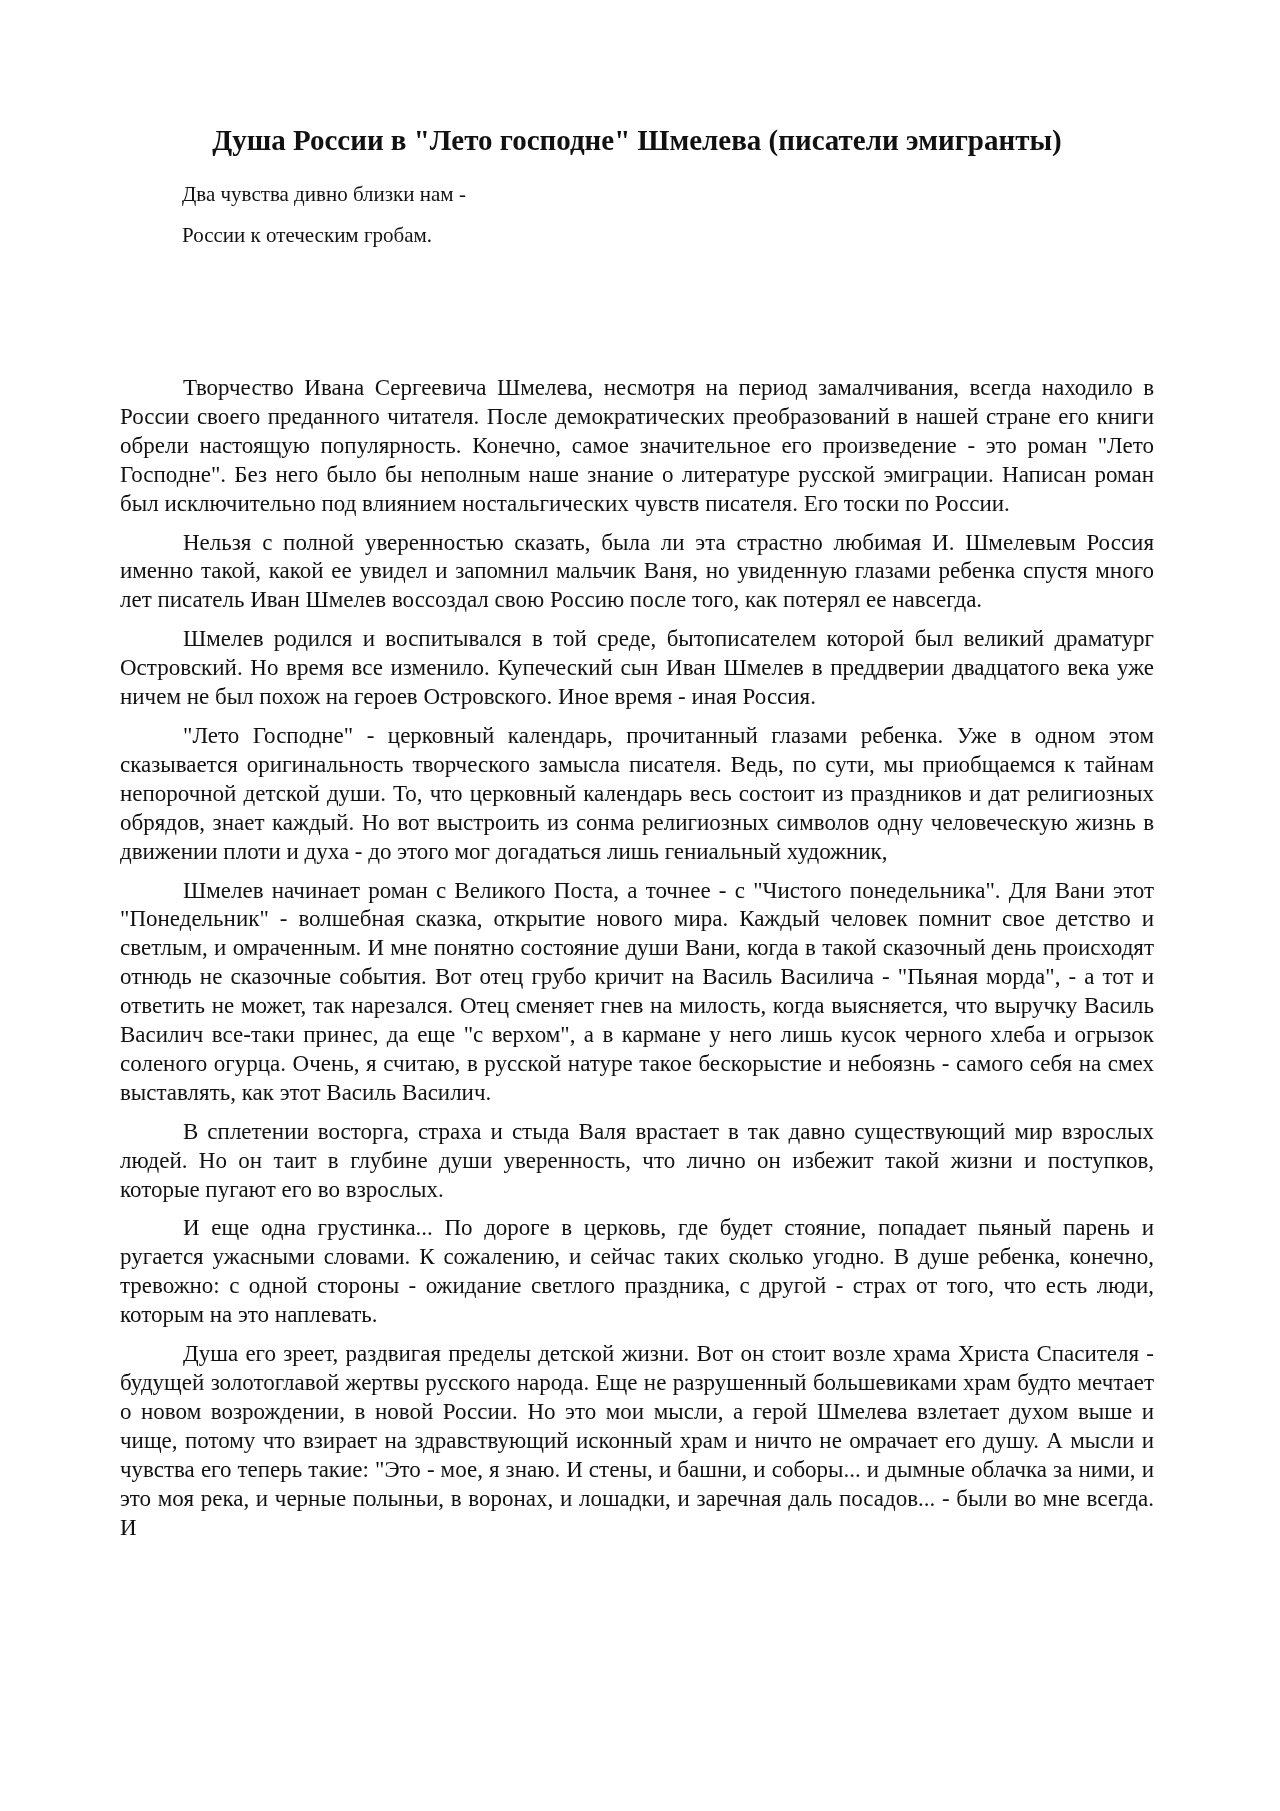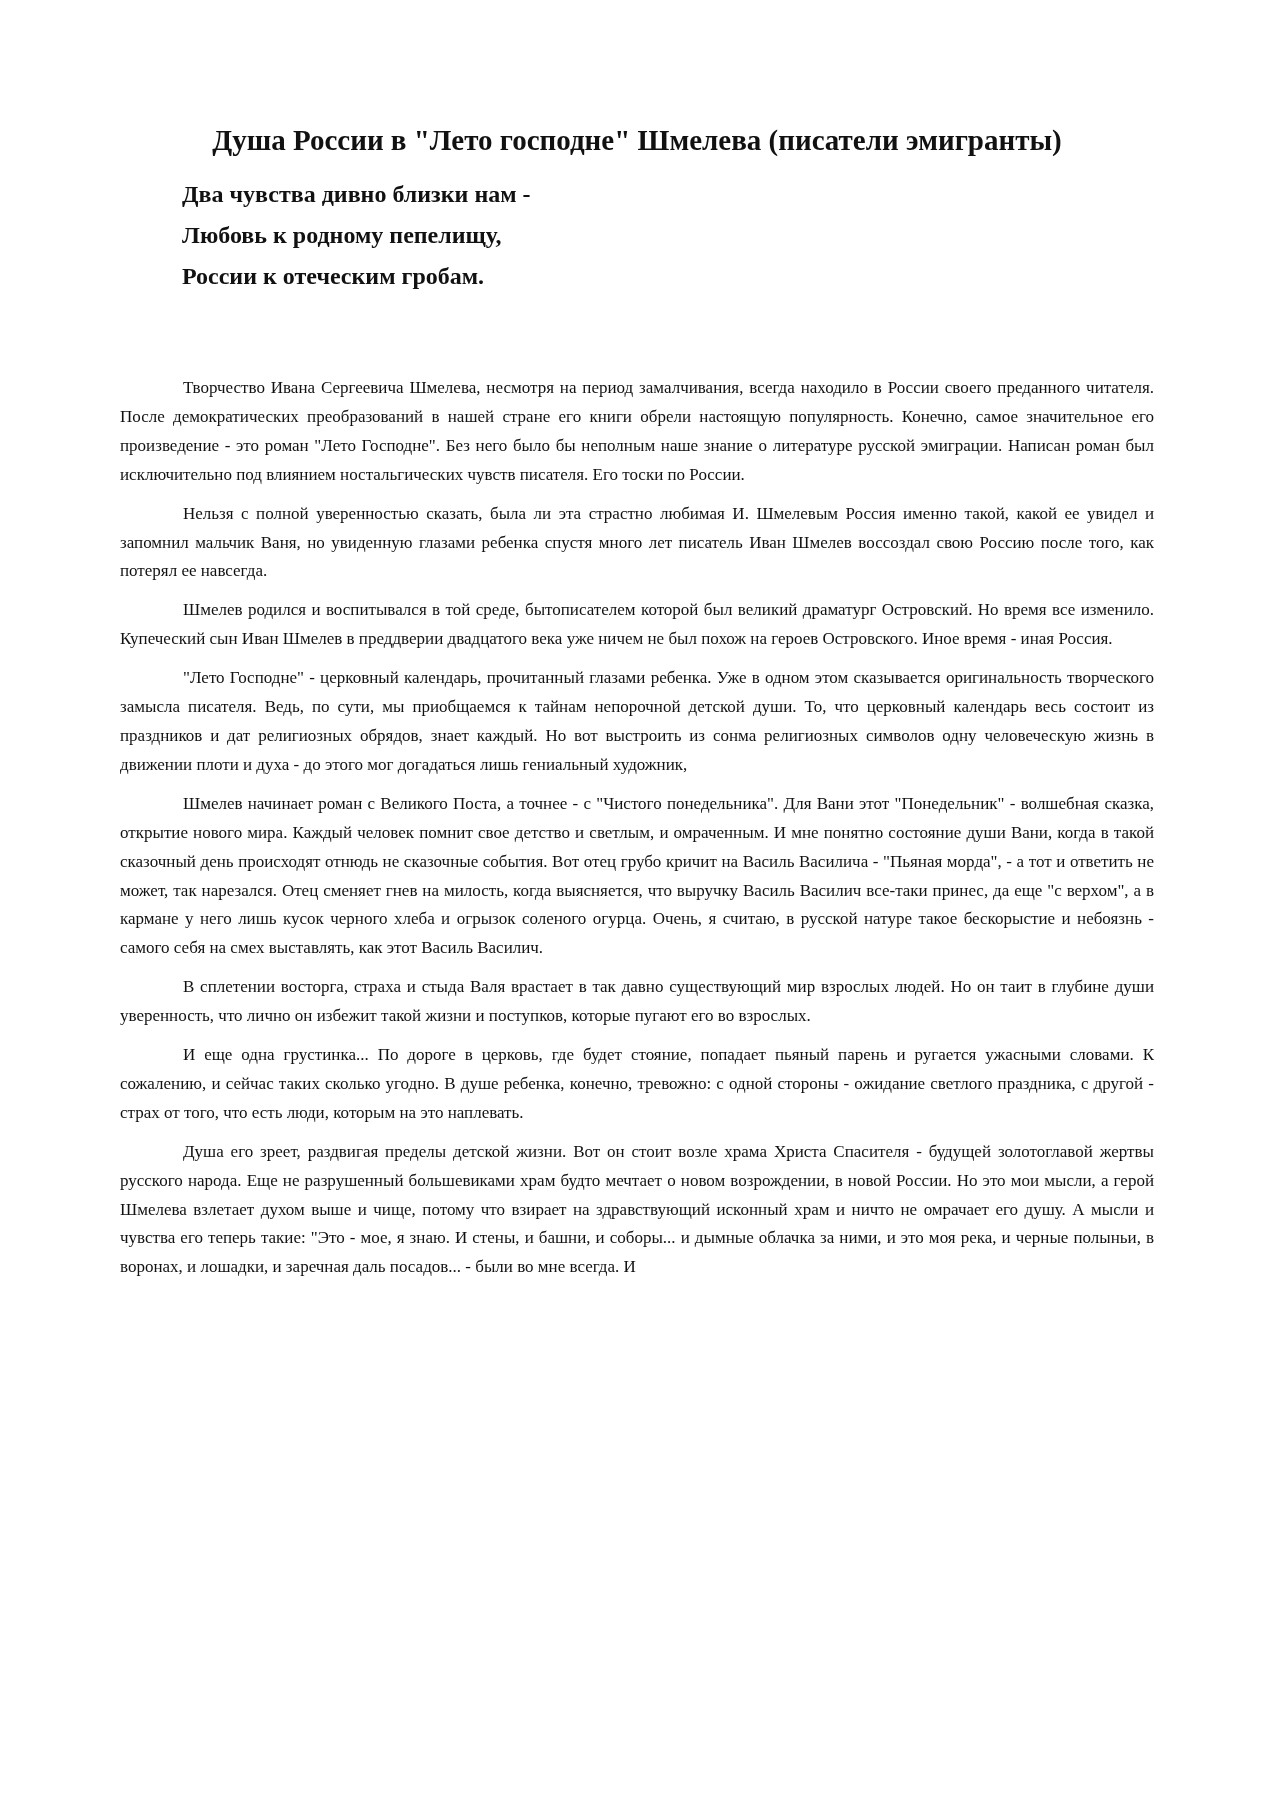--- a/index.html
+++ b/index.html
@@ -31,49 +31,47 @@
     }
     .poem {
       position: absolute;
       left: 62px;
       top: 174px;
       margin: 0;
       padding: 0;
       list-style: none;
     }
     .poem li {
-      font-size: 24px;
+      font-size: 21px;
       line-height: 41px;
       height: 41px;
       white-space: nowrap;
-      font-weight: bold;
     }
     .body {
       position: absolute;
       left: 0;
       top: 374px;
       width: 1034px;
     }
     .body p {
       margin: 0 0 10px 0;
-      font-size: 17px;
+      font-size: 23px;
       line-height: 28.9px;
       text-align: justify;
       text-indent: 63px;
     }
   </style>
 </head>
 <body>
 
 <div class="page">
   <h1 class="title">Душа России в "Лето господне" Шмелева (писатели эмигранты)</h1>
 
   <ul class="poem">
     <li>Два чувства дивно близки нам -</li>
-    <li>Любовь к родному пепелищу,</li>
     <li>России к отеческим гробам.</li>
   </ul>
 
   <div class="body">
     <p>Творчество Ивана Сергеевича Шмелева, несмотря на период замалчивания, всегда находило в России своего преданного читателя. После демократических преобразований в нашей стране его книги обрели настоящую популярность. Конечно, самое значительное его произведение - это роман "Лето Господне". Без него было бы неполным наше знание о литературе русской эмиграции. Написан роман был исключительно под влиянием ностальгических чувств писателя. Его тоски по России.</p>
     <p>Нельзя с полной уверенностью сказать, была ли эта страстно любимая И. Шмелевым Россия именно такой, какой ее увидел и запомнил мальчик Ваня, но увиденную глазами ребенка спустя много лет писатель Иван Шмелев воссоздал свою Россию после того, как потерял ее навсегда.</p>
     <p>Шмелев родился и воспитывался в той среде, бытописателем которой был великий драматург Островский.  Но время все изменило. Купеческий сын Иван Шмелев в преддверии двадцатого века уже ничем не был похож на героев Островского. Иное время - иная Россия.</p>
     <p>"Лето Господне" - церковный календарь, прочитанный глазами ребенка. Уже в одном этом сказывается оригинальность творческого замысла писателя. Ведь, по сути, мы приобщаемся к тайнам непорочной детской души. То, что церковный календарь весь состоит из праздников и дат религиозных обрядов, знает каждый. Но вот выстроить из сонма религиозных символов одну человеческую жизнь в движении плоти и духа - до этого мог догадаться лишь гениальный художник,</p>
     <p>Шмелев начинает роман с Великого Поста, а точнее - с "Чистого понедельника". Для Вани этот "Понедельник" - волшебная сказка, открытие нового мира. Каждый человек помнит свое детство и светлым, и омраченным. И мне понятно состояние души Вани, когда в такой сказочный день происходят отнюдь не сказочные события. Вот отец грубо кричит на Василь Василича - "Пьяная морда", - а тот и ответить не может, так нарезался. Отец сменяет гнев на милость, когда выясняется, что выручку Василь Василич все-таки принес, да еще "с верхом", а в кармане у него лишь кусок черного хлеба и огрызок соленого огурца.  Очень, я считаю, в русской натуре такое бескорыстие и небоязнь - самого себя на смех выставлять, как этот Василь Василич.</p>
     <p>В сплетении восторга, страха и стыда Валя врастает в так давно существующий мир взрослых людей. Но он таит в глубине души уверенность, что лично он избежит такой жизни и поступков, которые пугают его во взрослых.</p>

